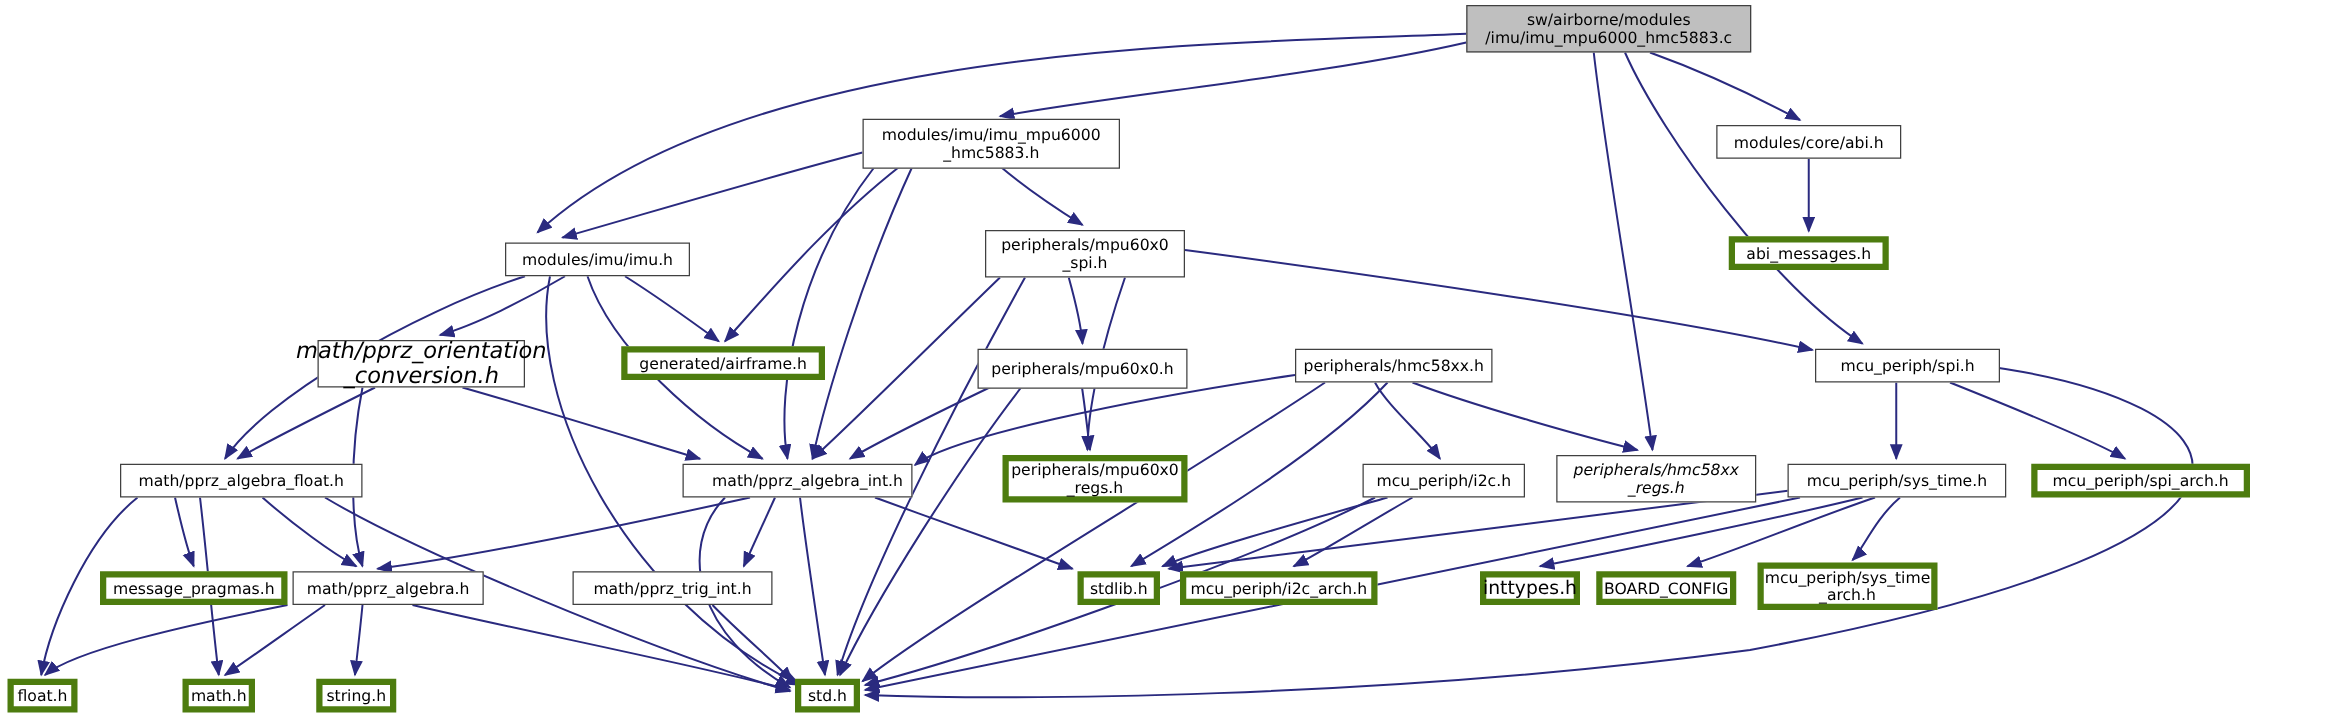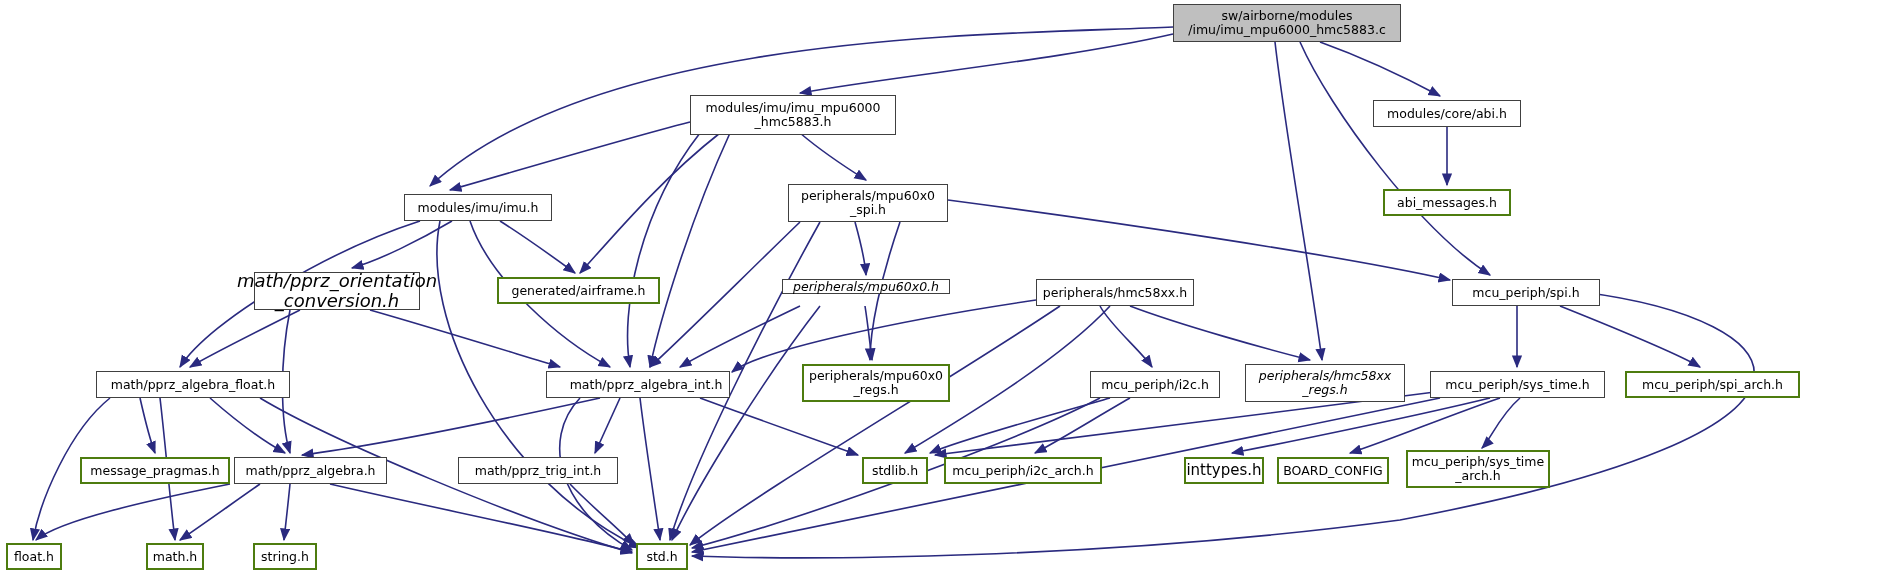--- a/index.html
+++ b/index.html
@@ -1,21 +1,21 @@
 <!DOCTYPE html>
 <html><head>
 <meta charset="utf-8">
 <style>
   html,body{margin:0;padding:0;background:#ffffff;}
   body{width:1881px;height:573px;overflow:hidden;font-family:"DejaVu Sans",sans-serif;}
   #graph{position:relative;width:1881px;height:573px;}
   svg.edges{position:absolute;left:0;top:0;width:1881px;height:573px;}
   .node{position:absolute;box-sizing:border-box;display:flex;align-items:center;
         justify-content:center;text-align:center;background:#ffffff;
-        border:2px solid #4d7c0f;color:#000000;line-height:1.12;
+        border:5px solid #4d7c0f;color:#000000;line-height:1.12;
         font-family:"DejaVu Sans",sans-serif;white-space:pre-line;}
   .node.strong{border:1px solid #404040;}
   .node.root{background:#bfbfbf;border:1px solid #404040;}
 </style>
 </head>
 <body>
 
 <div id="graph">
   <svg class="edges" viewBox="0 0 1881 573">
     <defs>
@@ -90,21 +90,21 @@
       <div class="node strong" style="left: 690px; top: 95px; width: 206px; height: 40px; font-size: 12.5px;">modules/imu/imu_mpu6000
 _hmc5883.h</div>
       <div class="node strong" style="left: 1373px; top: 100px; width: 148px; height: 27px; font-size: 12.5px;">modules/core/abi.h</div>
       <div class="node" style="left: 1383px; top: 189px; width: 128px; height: 27px; font-size: 12.5px;">abi_messages.h</div>
       <div class="node strong" style="left: 404px; top: 194px; width: 148px; height: 27px; font-size: 12.5px;">modules/imu/imu.h</div>
       <div class="node strong" style="left: 788px; top: 184px; width: 160px; height: 38px; font-size: 12.5px;">peripherals/mpu60x0
 _spi.h</div>
       <div class="node strong" style="left: 254px; top: 272px; width: 166px; height: 38px; font-size: 18px; font-style: italic;">math/pprz_orientation
 _conversion.h</div>
       <div class="node" style="left: 497px; top: 277px; width: 163px; height: 27px; font-size: 12.5px;">generated/airframe.h</div>
-      <div class="node strong" style="left: 782px; top: 279px; width: 168px; height: 15px; font-size: 12.5px; font-style: italic;">peripherals/mpu60x0.h</div>
+      <div class="node strong" style="left: 782px; top: 279px; width: 168px; height: 32px; font-size: 12.5px;">peripherals/mpu60x0.h</div>
       <div class="node strong" style="left: 1036px; top: 279px; width: 158px; height: 27px; font-size: 12.5px;">peripherals/hmc58xx.h</div>
       <div class="node strong" style="left: 1452px; top: 279px; width: 148px; height: 27px; font-size: 12.5px;">mcu_periph/spi.h</div>
       <div class="node strong" style="left: 96px; top: 371px; width: 194px; height: 27px; font-size: 12.5px;">math/pprz_algebra_float.h</div>
       <div class="node strong" style="left: 546px; top: 371px; width: 184px; height: 27px; font-size: 12.5px; padding-left: 16px;">math/pprz_algebra_int.h</div>
       <div class="node" style="left: 802px; top: 364px; width: 148px; height: 38px; font-size: 12.5px;">peripherals/mpu60x0
 _regs.h</div>
       <div class="node strong" style="left: 1090px; top: 371px; width: 130px; height: 27px; font-size: 12.5px;">mcu_periph/i2c.h</div>
       <div class="node strong" style="left: 1245px; top: 364px; width: 160px; height: 38px; font-size: 12.5px; font-style: italic;">peripherals/hmc58xx
 _regs.h</div>
       <div class="node strong" style="left: 1430px; top: 371px; width: 175px; height: 27px; font-size: 12.5px;">mcu_periph/sys_time.h</div>

